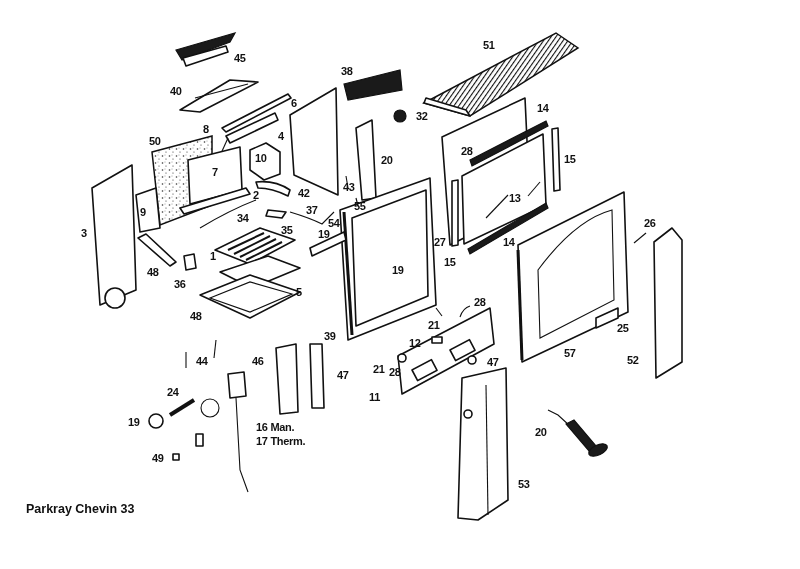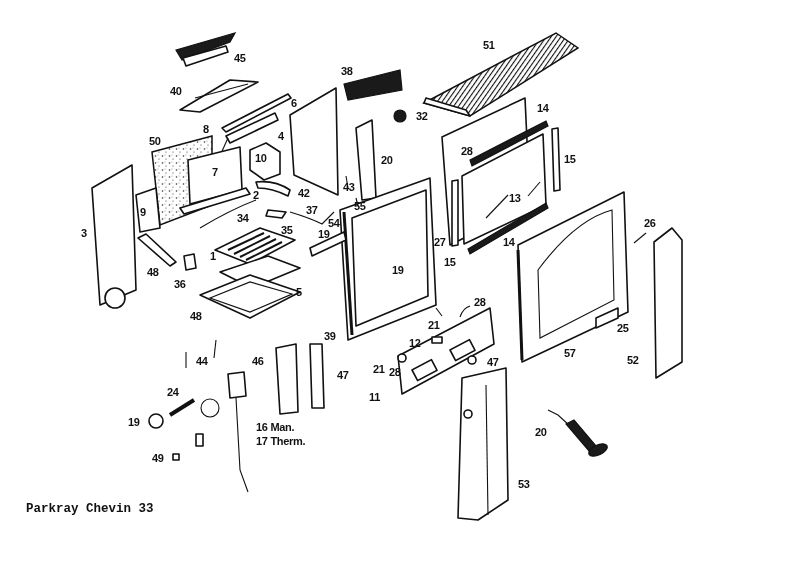--- a/index.html
+++ b/index.html
@@ -6,21 +6,21 @@
   body { width: 800px; height: 569px; position: relative; overflow: hidden;
          font-family: "Liberation Sans", sans-serif; color: #111; }
   #diagram { position: absolute; left: 0; top: 0; width: 800px; height: 569px; }
   .part { fill: #fff; stroke: #111; stroke-width: 1.6; stroke-linejoin: round; }
   .dark { fill: #1a1a1a; stroke: #111; stroke-width: 1.2; }
   .hatch { fill: url(#hatch); stroke: #111; stroke-width: 1.5; }
   .speckle { fill: url(#speckle); stroke: #111; stroke-width: 1.5; }
   .thin { fill: none; stroke: #111; stroke-width: 1.1; }
   .lbl { position: absolute; font-size: 11px; font-weight: bold; letter-spacing: -0.3px;
          white-space: nowrap; line-height: 1; }
-  .caption { position: absolute; left: 26px; top: 502px; font-size: 12.5px; font-weight: bold; font-family: Liberation Mono, monospace; }
+  .caption { position: absolute; left: 26px; top: 502px; font-size: 12.5px; font-weight: bold; }
 </style>
 </head>
 <body>
 
 <svg id="diagram" viewBox="0 0 800 569" xmlns="http://www.w3.org/2000/svg">
   <defs>
     <pattern id="hatch" width="4" height="4" patternUnits="userSpaceOnUse" patternTransform="rotate(35)">
       <rect width="4" height="4" fill="#fff"></rect>
       <line x1="0" y1="0" x2="0" y2="4" stroke="#111" stroke-width="2.2"></line>
     </pattern>

